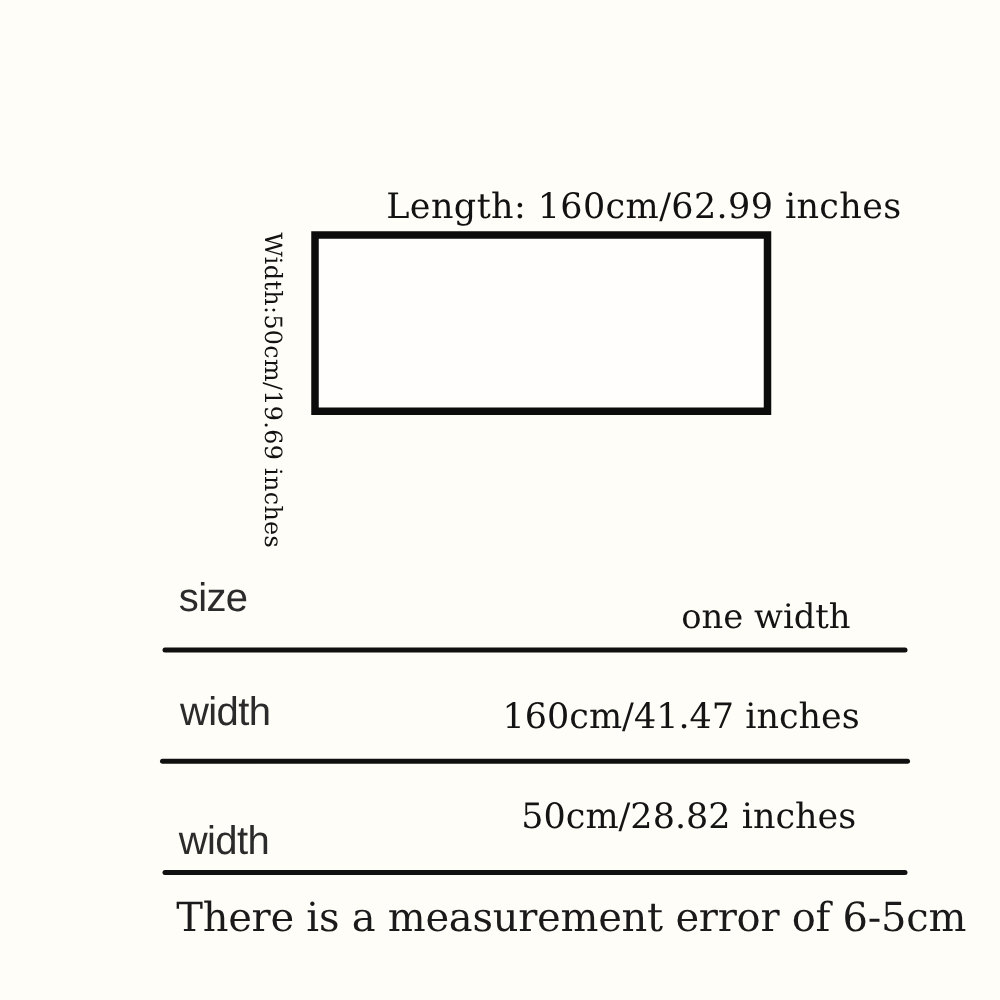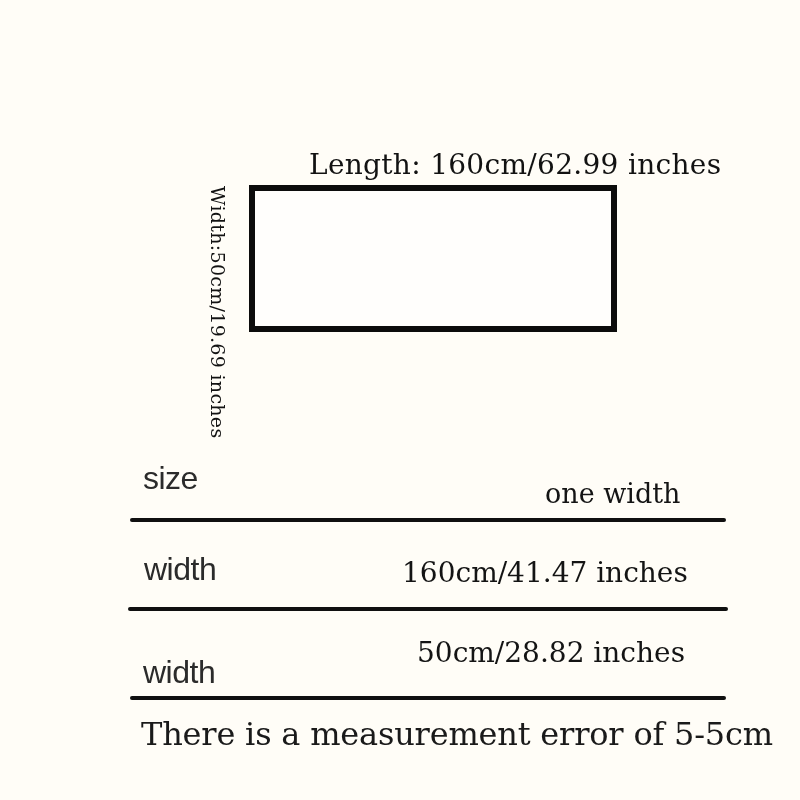--- a/index.html
+++ b/index.html
@@ -87,13 +87,13 @@
 <div class="abs row-label label-length">width</div>
 <div class="abs row-value value-length">160cm/41.47 inches</div>
 
 <div class="divider divider-2"></div>
 
 <div class="abs row-label label-width">width</div>
 <div class="abs row-value value-width">50cm/28.82 inches</div>
 
 <div class="divider divider-3"></div>
 
-<div class="abs note">There is a measurement error of 5-5cm</div>
+<div class="abs note">There is a measurement error of 6-5cm</div>
 
 </body></html>

